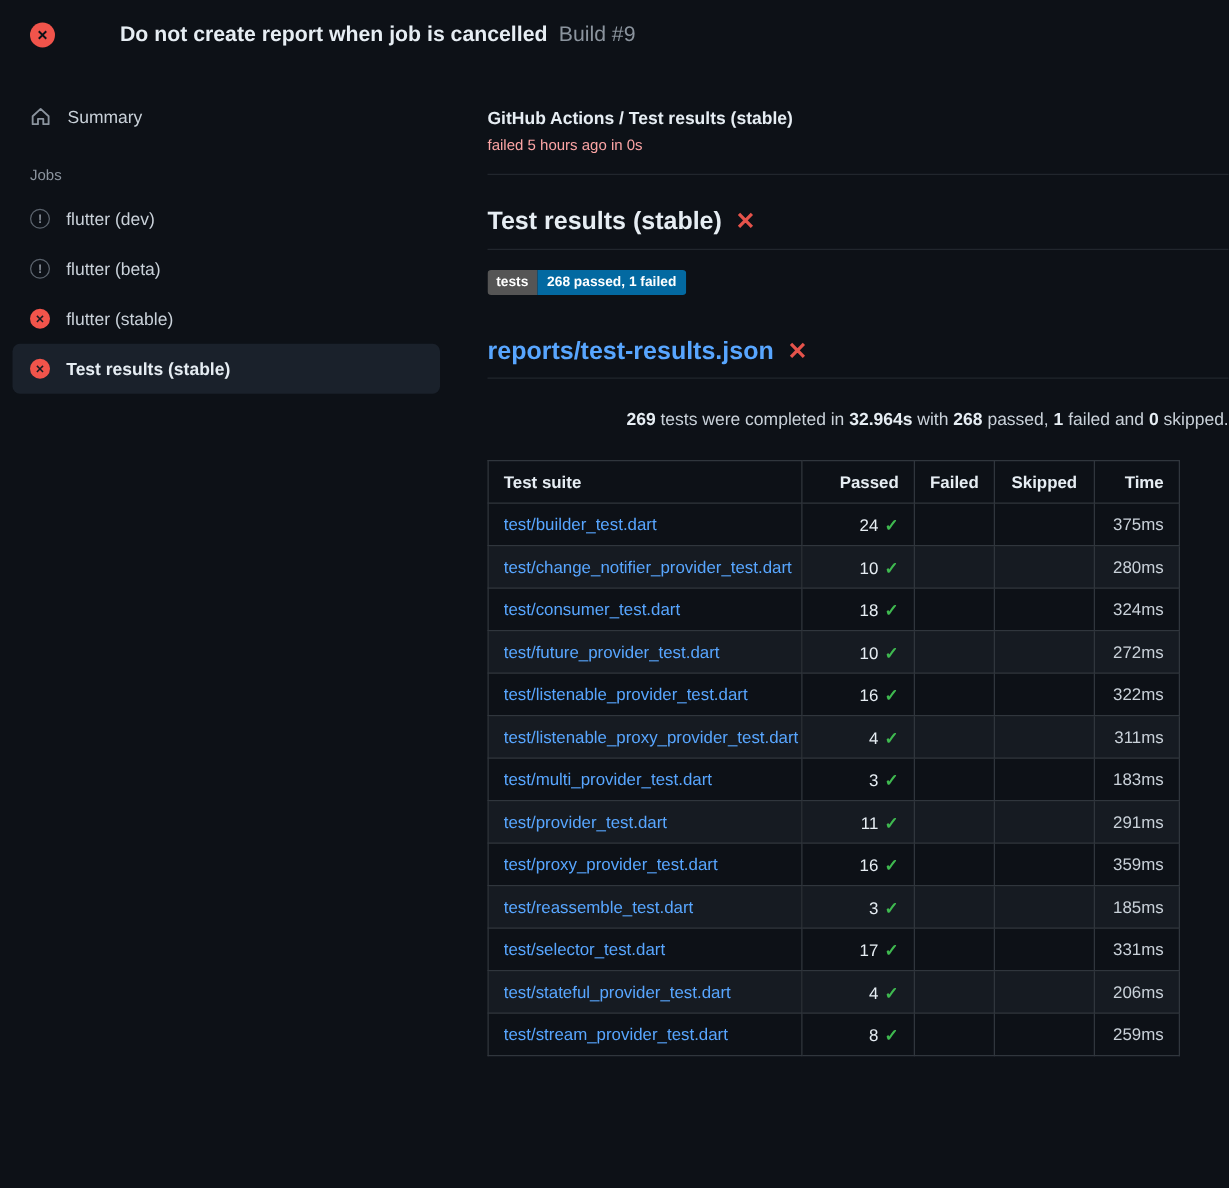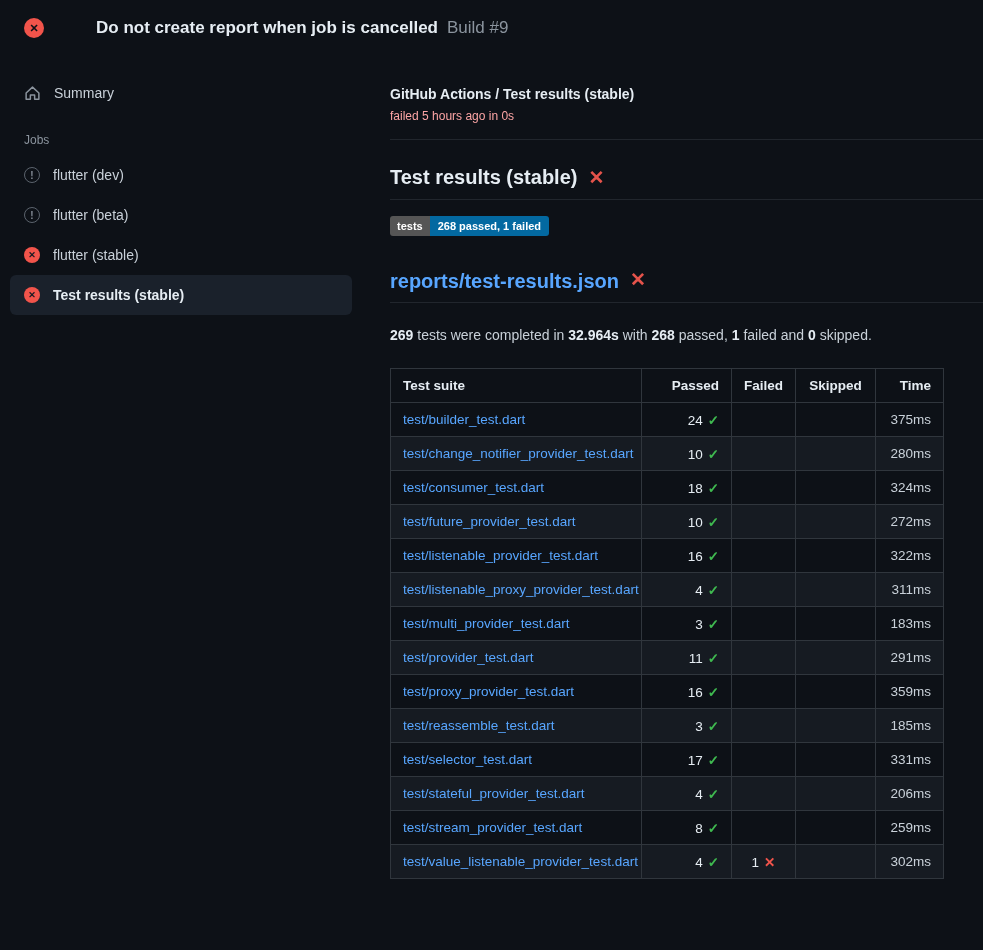--- a/index.html
+++ b/index.html
@@ -51,34 +51,34 @@
   .main { flex: 1; padding-top: 30px; min-width: 0; }
   .crumb { font-size: 14px; font-weight: bold; color: #e6edf3; }
   .run-meta { font-size: 12px; color: #fca5a5; margin-top: 7px; }
   .divider { border-bottom: 1px solid #21262d; margin-top: 16px; }
   .section-head {
     display: flex; align-items: center; gap: 11px;
     font-size: 20px; font-weight: bold; color: #e6edf3;
     margin-top: 26px; padding-bottom: 10px; border-bottom: 1px solid #21262d;
   }
   .report-head {
-    display: flex; gap: 11px;
+    display: flex; align-items: center; gap: 11px;
     font-size: 20px; font-weight: bold; color: #58a6ff;
     margin-top: 34px; padding-bottom: 9px; border-bottom: 1px solid #21262d;
   }
   .report-head a { color: #58a6ff; text-decoration: none; cursor: pointer; }
   .x-mark { color: #e5534b; font-weight: 900; font-size: 19px; line-height: 1; }
   .badge {
     display: inline-flex; margin-top: 16px;
     font-size: 11px; font-weight: bold; color: #ffffff;
     border-radius: 3px; overflow: hidden; line-height: 1;
   }
   .badge-label { background: #555555; padding: 5px 7px 4px; }
   .badge-value { background: #0369a1; padding: 5px 8px 4px; }
-  .summary-line { font-size: 14px; color: #c9d1d9; margin-top: 24px; }
+  .summary-line { font-size: 14px; color: #c9d1d9; margin-top: 24px; text-align: right; }
   .summary-line b { color: #e6edf3; }
   
   table.results {
     border-collapse: collapse; margin-top: 25px;
     width: 553px; table-layout: fixed; font-size: 13.5px;
   }
   .results th, .results td {
     border: 1px solid #30363d; height: 34px; padding: 0 12px;
     white-space: nowrap; overflow: hidden;
   }
@@ -274,23 +274,16 @@
   </tr>
 
   <tr>
     <td class="al"><a>test/stream_provider_test.dart</a></td>
     <td class="ar"><span class="cell-num">8</span><span class="check">✓</span></td>
     <td class="ac"><span class="cell-num"></span></td>
     <td class="ac"><span class="cell-num"></span></td>
     <td class="ar time-cell">259ms</td>
   </tr>
 
-  <tr>
-    <td class="al"><a>test/value_listenable_provider_test.dart</a></td>
-    <td class="ar"><span class="cell-num">4</span><span class="check">✓</span></td>
-    <td class="ac"><span class="cell-num">1</span><span class="cross">✕</span></td>
-    <td class="ac"><span class="cell-num"></span></td>
-    <td class="ar time-cell">302ms</td>
-  </tr>
 </tbody>
     </table>
   </div>
 </div>
 
 </body></html>

